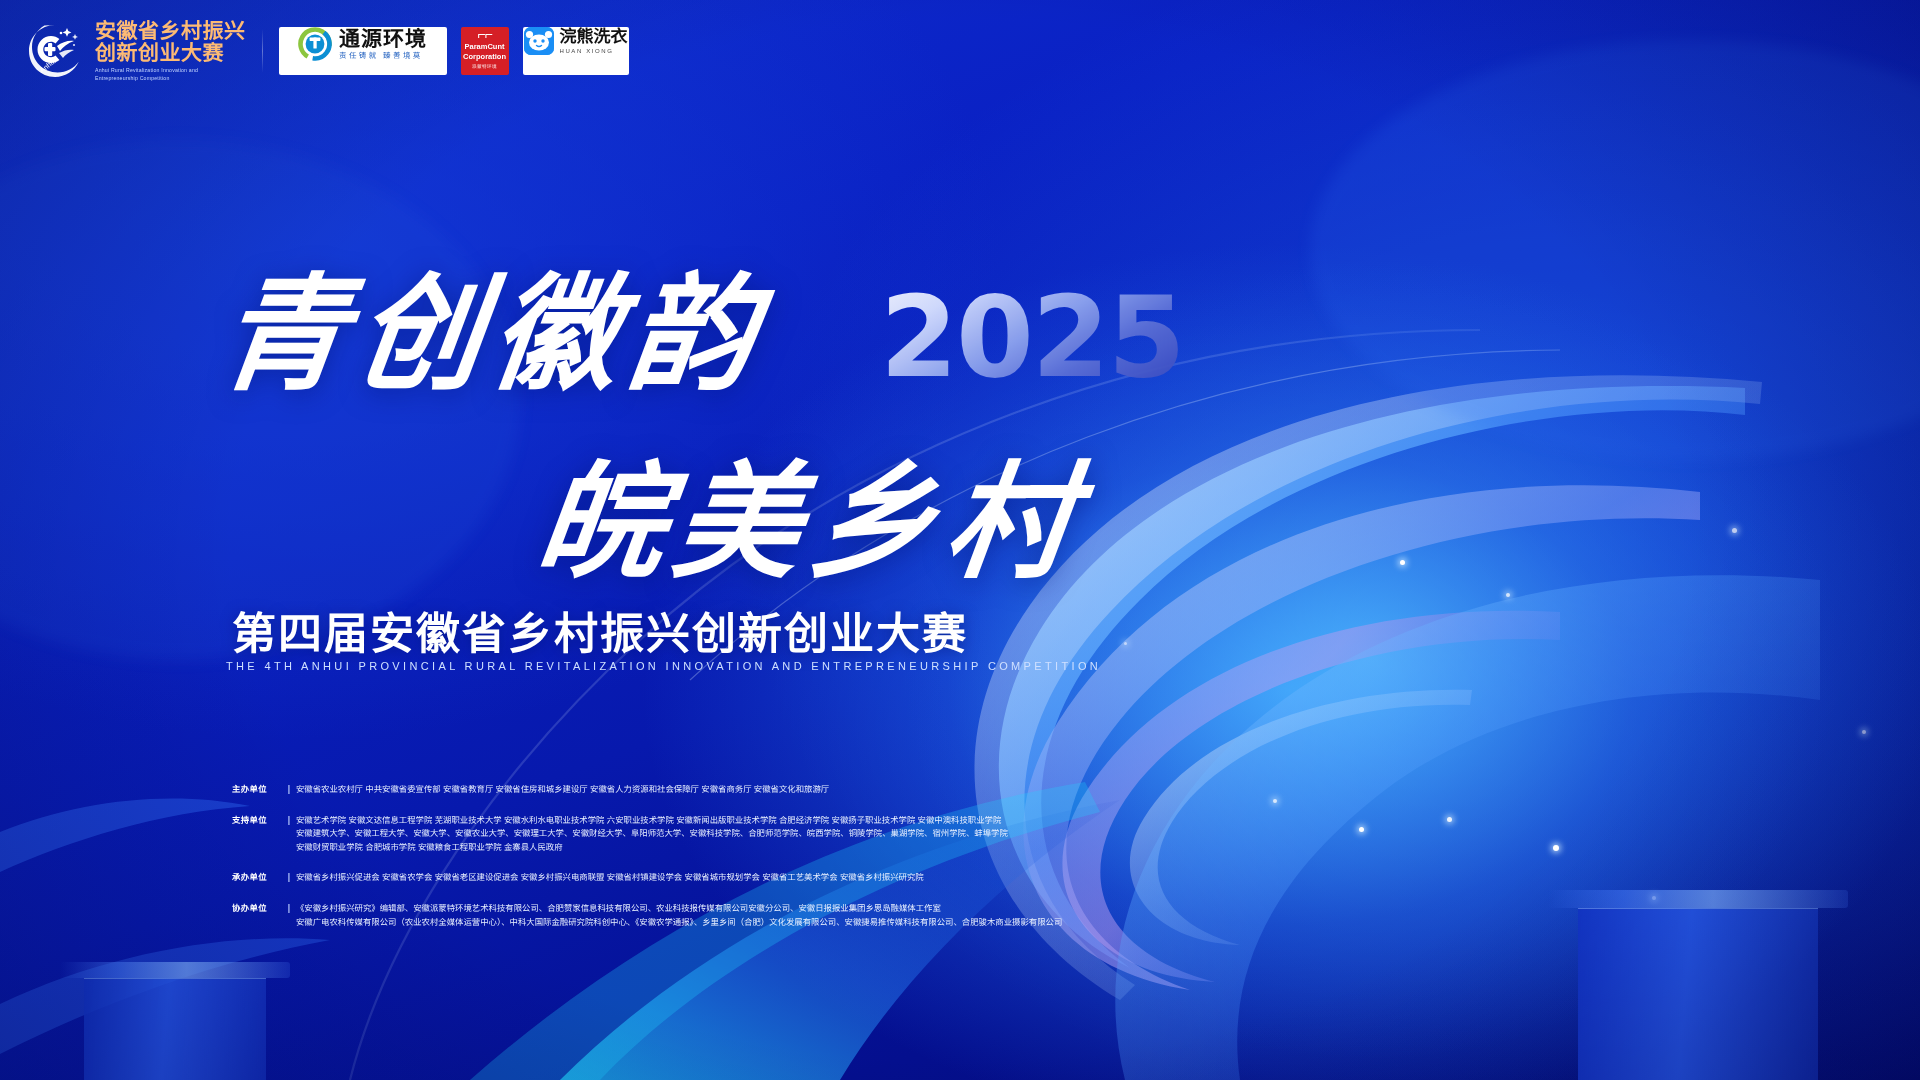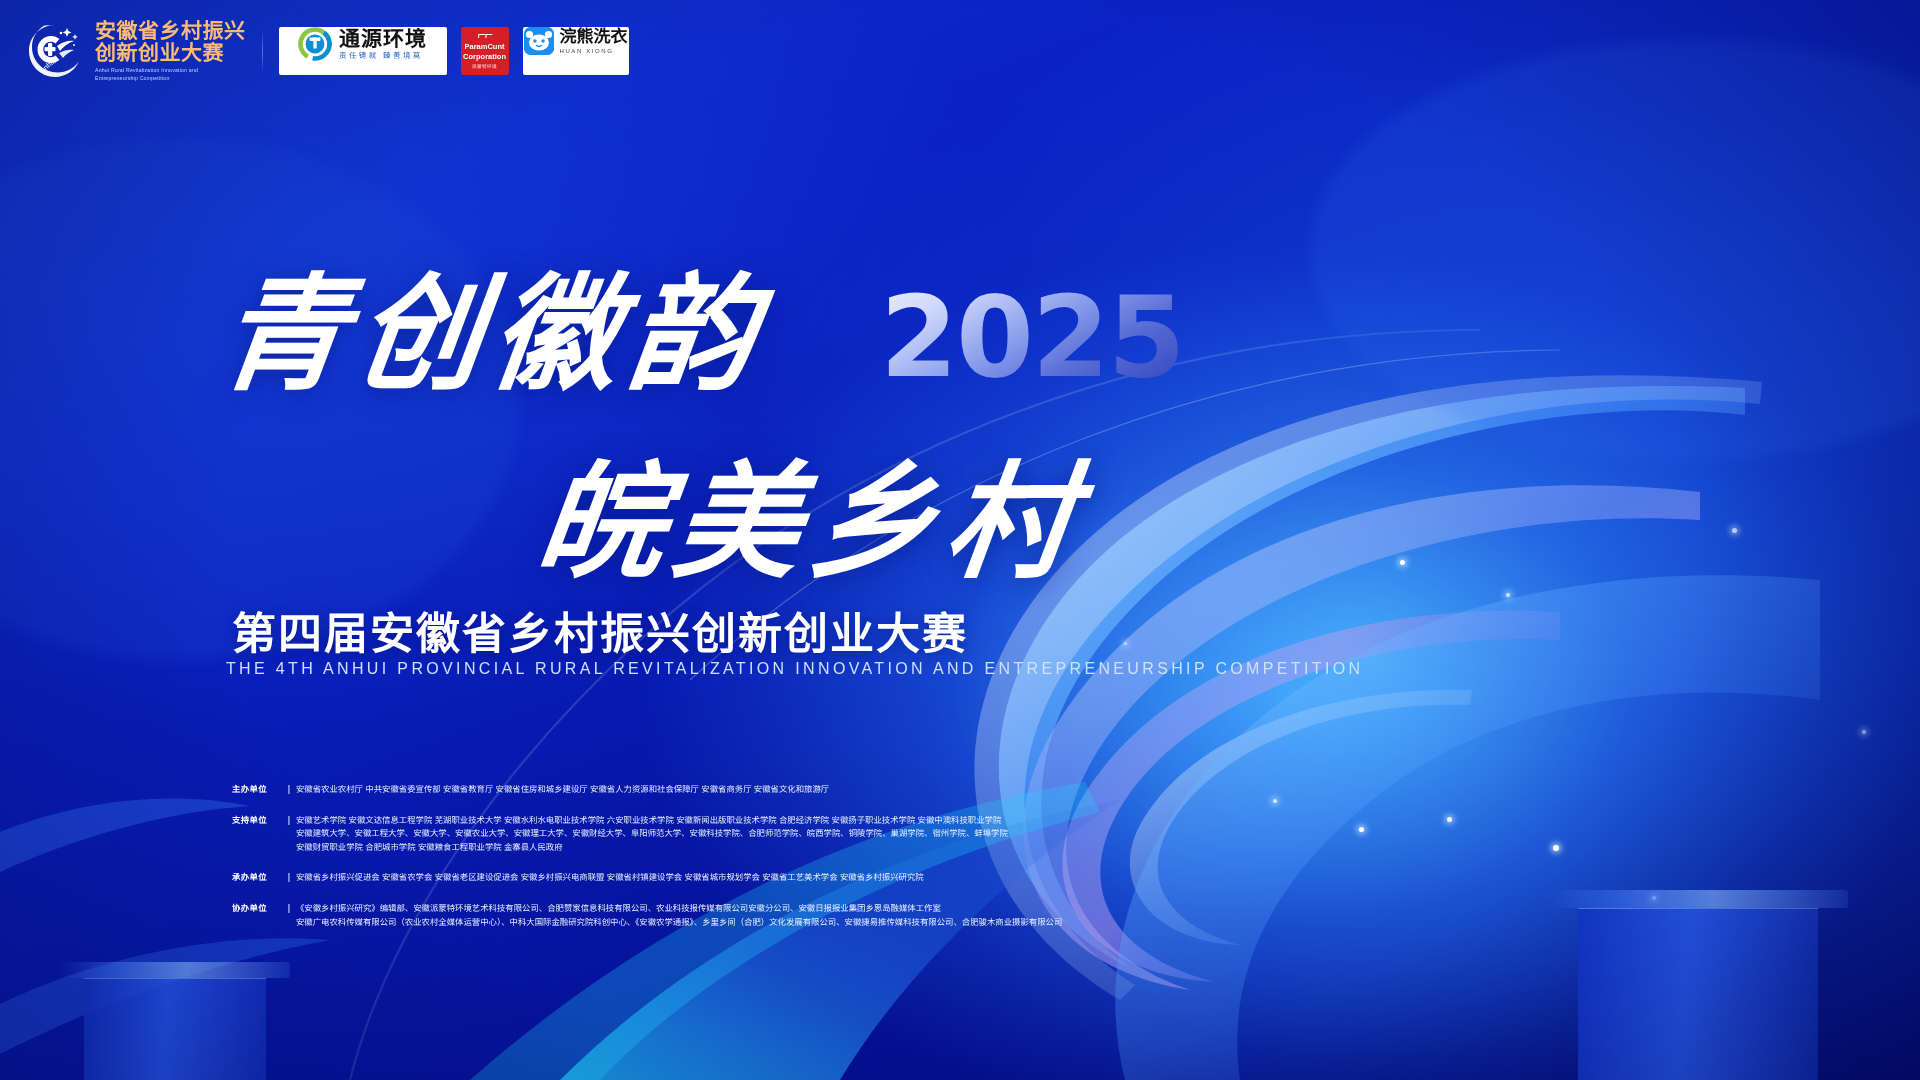--- a/index.html
+++ b/index.html
@@ -137,21 +137,21 @@
   }
 
   #subtitle-cn {
     position:absolute; left:232px; top:598px;
     font-size:44px; font-weight:bold; color:#ffffff;
     letter-spacing:2px; white-space:nowrap;
     text-shadow:0 2px 14px rgba(0,15,110,0.5);
   }
   #subtitle-en {
     position:absolute; left:226px; top:660px;
-    font-size:16px; color:#cfe0ff; letter-spacing:3.35px;
+    font-size:11px; color:#cfe0ff; letter-spacing:3.35px;
     white-space:nowrap; font-weight:normal;
   }
 
   
   #credits {
     position:absolute; left:232px; top:766px;
     color:#e8f0ff; font-size:8.4px; line-height:1.62;
     width:980px;
   }
   .cred-row { display:flex; margin-bottom:8px;margin-top:17px; }

